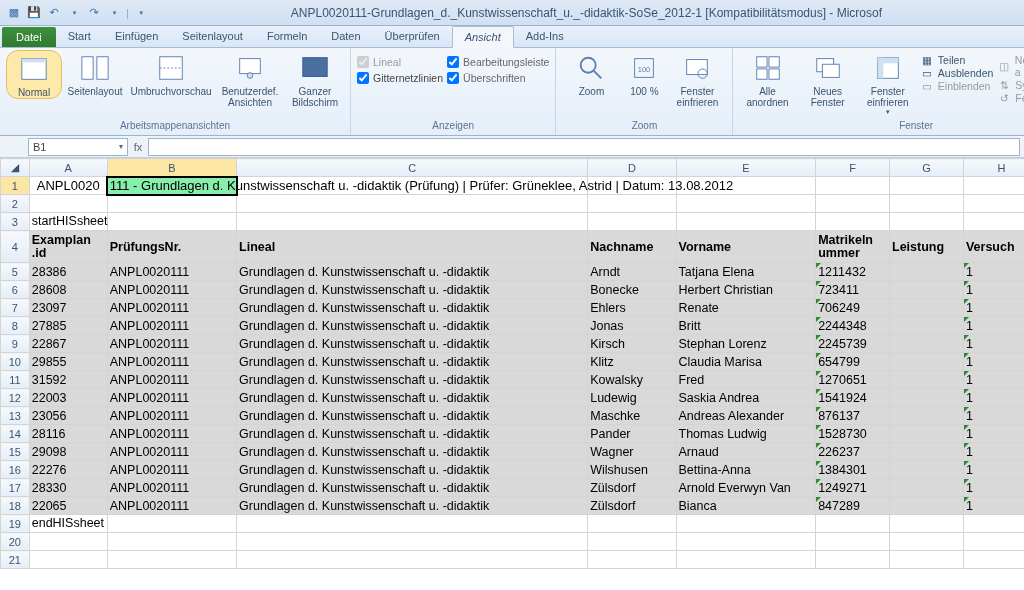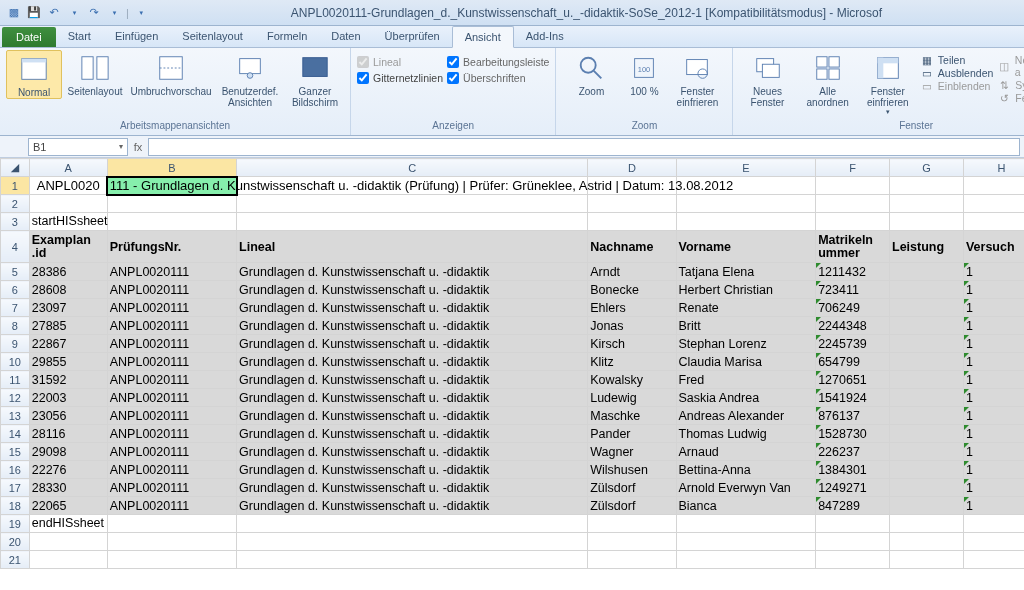--- a/index.html
+++ b/index.html
@@ -10,29 +10,29 @@
   .qat { display:flex; align-items:center; padding-left:6px; gap:4px; }
   .qat-ico { width:16px; height:16px; display:flex; align-items:center; justify-content:center; color:#3b6fb0; font-size:11px; }
   .qat-save { color:#2a65a0; }
   .qat-drop::after { content:"▾"; font-size:7px; color:#3b6fb0; margin-left:1px; }
   .title-text { flex:1; text-align:center; font-size:12px; color:#3b5470; white-space:nowrap; overflow:hidden; }
 
   
   .tabs { height:22px; background:linear-gradient(#e9f1fb,#d7e6f7); display:flex; align-items:flex-end; padding-left:0; border-bottom:1px solid #a9bdd6; }
   .file-tab { background:linear-gradient(#3f8f3f,#2f7a2f); color:#fff; padding:4px 14px; font-size:11px; border-radius:2px 2px 0 0; margin-left:2px; cursor:pointer; }
   .tab { padding:4px 12px; font-size:11px; color:#3b5470; cursor:pointer; }
-  .tab.active { background:#f3f7fc; border:1px solid #a9bdd6; border-bottom:1px solid #f3f7fc; border-radius:2px 2px 0 0; margin-bottom:-1px; }
+  .tab.active { background:#f3f7fc; border:1px solid #a9bdd6; border-bottom:1px solid #f3f7fc; border-radius:2px 2px 0 0; margin-bottom:-1px;font-style:italic; }
 
   
   .ribbon { height:88px; background:linear-gradient(#f3f7fc,#e5eef9); display:flex; border-bottom:1px solid #9db4cf; }
   .group { border-right:1px solid #c6d6ea; padding:2px 6px 0 6px; display:flex; flex-direction:column; }
   .group-body { flex:1; display:flex; align-items:flex-start; gap:4px; }
   .group-label { text-align:center; font-size:10px; color:#5b7494; height:16px; line-height:14px; }
   .bigbtn { display:flex; flex-direction:column; align-items:center; width:58px; padding-top:2px; cursor:pointer; font-size:10px; color:#3b5470; text-align:center; line-height:1.1; }
-  .bigbtn.sel { background:#fde9a9; border:1px solid #e0c15e; border-radius:2px; width:56px; }
+  .bigbtn.sel { background:#fde9a9; border:1px solid #e0c15e; border-radius:12px; width:56px; }
   .bigico { width:32px; height:32px; margin-bottom:2px; display:flex; align-items:center; justify-content:center; }
   .bigico svg { width:30px; height:30px; }
   .checks { display:flex; flex-direction:column; gap:4px; padding-top:6px; font-size:10.5px; color:#666; }
   .checks.dis { color:#9a9a9a; }
   .chk { display:flex; align-items:center; gap:4px; }
   .chk input { width:12px; height:12px; }
   .mini-stack { display:flex; flex-direction:column; gap:1px; padding-top:4px; font-size:10.5px; color:#3b5470; }
   .mini-row { display:flex; align-items:center; gap:4px; cursor:pointer; }
   .mini-row.dis { color:#9a9a9a; }
   .mini-ico { width:14px; height:12px; display:inline-flex; align-items:center; justify-content:center; }
@@ -203,36 +203,36 @@
         </div>
     </div>
     <div class="group-label">Zoom</div>
   </div>
 
   <div class="group">
     <div class="group-body">
       <div class="bigbtn">
           <div class="bigico">
             <svg viewBox="0 0 32 32">
-              <rect x="4" y="6" width="18" height="14" fill="#fff" stroke="#5b7fb0"></rect>
-              <rect x="10" y="12" width="18" height="14" fill="#fff" stroke="#5b7fb0"></rect>
-            </svg>
-          </div>
-          <span>Neues Fenster</span>
-        </div>
-      <div class="bigbtn">
-          <div class="bigico">
-            <svg viewBox="0 0 32 32">
               <rect x="4" y="4" width="11" height="11" fill="#fff" stroke="#5b7fb0"></rect>
               <rect x="17" y="4" width="11" height="11" fill="#fff" stroke="#5b7fb0"></rect>
               <rect x="4" y="17" width="11" height="11" fill="#fff" stroke="#5b7fb0"></rect>
               <rect x="17" y="17" width="11" height="11" fill="#fff" stroke="#5b7fb0"></rect>
             </svg>
           </div>
           <span>Alle anordnen</span>
+        </div>
+      <div class="bigbtn">
+          <div class="bigico">
+            <svg viewBox="0 0 32 32">
+              <rect x="4" y="6" width="18" height="14" fill="#fff" stroke="#5b7fb0"></rect>
+              <rect x="10" y="12" width="18" height="14" fill="#fff" stroke="#5b7fb0"></rect>
+            </svg>
+          </div>
+          <span>Neues Fenster</span>
         </div>
       <div class="bigbtn">
           <div class="bigico">
             <svg viewBox="0 0 32 32">
               <rect x="5" y="5" width="22" height="22" fill="#fff" stroke="#5b7fb0"></rect>
               <rect x="5" y="5" width="22" height="6" fill="#cfe0f3"></rect>
               <rect x="5" y="5" width="6" height="22" fill="#cfe0f3"></rect>
             </svg>
           </div>
           <span>Fenster einfrieren</span>

